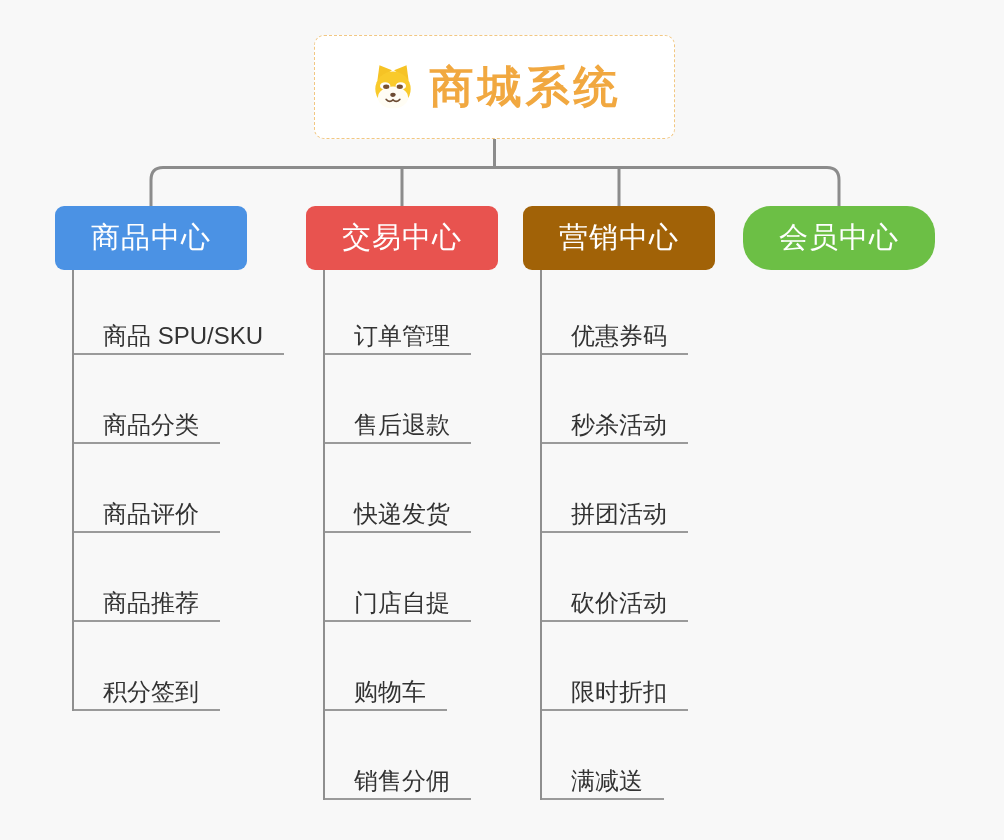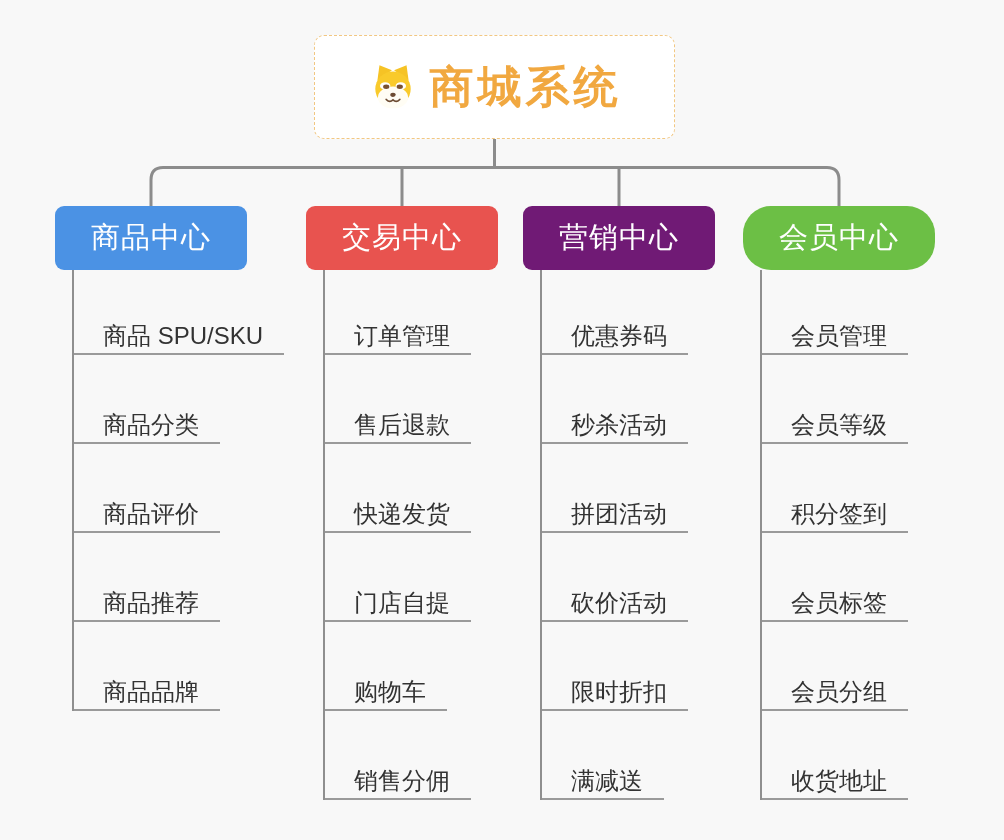--- a/index.html
+++ b/index.html
@@ -118,52 +118,44 @@
     <span class="root-title">商城系统</span>
   </div>
 
     <div class="branch" style="left: 55px;">
       <div class="branch-header" style="background: rgb(75, 146, 228);">商品中心</div>
       <div class="children">
         <div class="leaf">商品 SPU/SKU</div>
         <div class="leaf">商品分类</div>
         <div class="leaf">商品评价</div>
         <div class="leaf">商品推荐</div>
-        <div class="leaf">商品品牌</div>
+        <div class="leaf">积分签到</div>
       </div>
     </div>
 
     <div class="branch" style="left: 306px;">
       <div class="branch-header" style="background: rgb(232, 83, 79);">交易中心</div>
       <div class="children">
         <div class="leaf">订单管理</div>
         <div class="leaf">售后退款</div>
         <div class="leaf">快递发货</div>
         <div class="leaf">门店自提</div>
         <div class="leaf">购物车</div>
         <div class="leaf">销售分佣</div>
       </div>
     </div>
 
     <div class="branch" style="left: 523px;">
-      <div class="branch-header" style="background: #701a75;">营销中心</div>
+      <div class="branch-header" style="background: #a16207;">营销中心</div>
       <div class="children">
         <div class="leaf">优惠券码</div>
         <div class="leaf">秒杀活动</div>
         <div class="leaf">拼团活动</div>
         <div class="leaf">砍价活动</div>
         <div class="leaf">限时折扣</div>
         <div class="leaf">满减送</div>
       </div>
     </div>
 
     <div class="branch" style="left: 743px;">
       <div class="branch-header" style="background: rgb(108, 191, 69); border-radius: 28px;">会员中心</div>
-      <div class="children">
-        <div class="leaf">会员管理</div>
-        <div class="leaf">会员等级</div>
-        <div class="leaf">积分签到</div>
-        <div class="leaf">会员标签</div>
-        <div class="leaf">会员分组</div>
-        <div class="leaf">收货地址</div>
-      </div>
     </div>
   </div>
 
 </body></html>

